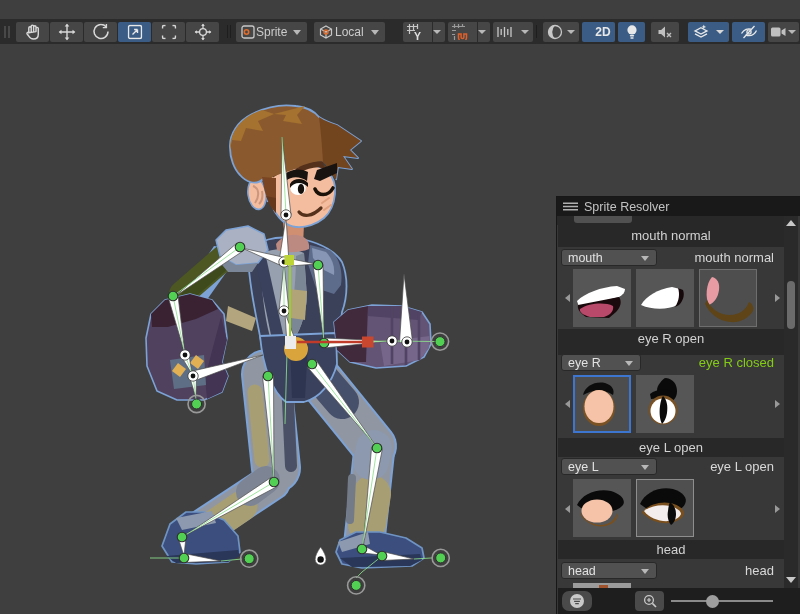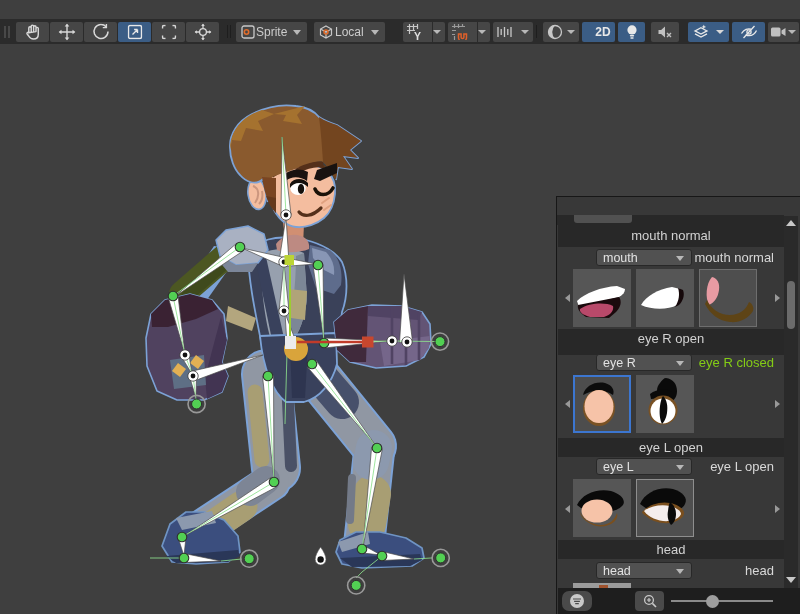--- a/index.html
+++ b/index.html
@@ -16,21 +16,21 @@
   .tbtn{position:absolute;top:3px;height:20px;background:#464646;border-radius:2px;}
   .tbtn.sel{background:#3b5d85;}
   .tbtn svg{position:absolute;left:50%;top:50%;transform:translate(-50%,-50%);}
   .sep{position:absolute;top:6px;width:1px;height:13px;background:#1e1e1e;}
   .ddtext{font-size:12px;color:#cccccc;}
   
   #panel{position:absolute;left:556px;top:196px;width:244px;height:418px;background:#383838;border-left:1px solid #171717;border-top:1px solid #171717;box-sizing:border-box;}
   #ptitle{position:absolute;left:0;top:0;width:243px;height:19px;background:#191919;}
   #ptitle .t{position:absolute;left:27px;top:3px;font-size:12.5px;color:#c2c2c2;}
   .hdr{position:absolute;left:1px;width:226px;background:#282828;color:#d2d2d2;font-size:13px;text-align:center;}
-  .drop{position:absolute;background:#515151;border:1px solid #282828;border-radius:3px;box-sizing:border-box;color:#e2e2e2;font-size:12.5px;margin-left:35px;}
+  .drop{position:absolute;background:#515151;border:1px solid #282828;border-radius:3px;box-sizing:border-box;color:#e2e2e2;font-size:12.5px;}
   .drop .dt{position:absolute;left:6px;top:1px;}
   .drop .da{position:absolute;right:7px;top:6px;width:0;height:0;border-left:4.5px solid transparent;border-right:4.5px solid transparent;border-top:5px solid #b8b8b8;}
   .rname{position:absolute;font-size:13px;color:#d8d8d8;text-align:right;}
   .thumb{position:absolute;width:58px;height:58px;background:#565656;box-sizing:border-box;}
   .arrowL{position:absolute;width:0;height:0;border-top:4px solid transparent;border-bottom:4px solid transparent;border-right:5px solid #999;}
   .arrowR{position:absolute;width:0;height:0;border-top:4px solid transparent;border-bottom:4px solid transparent;border-left:5px solid #999;}
   #pscroll{position:absolute;right:2px;top:19px;width:14px;height:372px;background:#2a2a2a;}
   #pthumb{position:absolute;left:2.5px;top:65px;width:8px;height:48px;background:#6b6b6b;border-radius:4px;}
   #pbottom{position:absolute;left:1px;top:391px;width:242px;height:26px;background:#1e1e1e;}
   .pbtn{position:absolute;top:3px;height:20px;background:#4a4a4a;border-radius:5px;}
@@ -402,21 +402,21 @@
     <div class="thumb" style="left:142px;top:72px;background:#4e4e4e;border:1px solid #6e6e6e;">
       <svg width="56" height="56" viewBox="0 0 56 56">
         <path d="M12 7 C17 8 20 13 19 20 C18 27 15 32 9 35 C5 28 6 13 12 7 Z" fill="#e89ba3"></path>
         <path d="M7 30 C11 39 20 45 30 45 C39 45 46 40 49 32 C53 34 54 38 53 41 C48 49 39 53 30 52 C19 51 10 44 5 34 Z" fill="#5e4416"></path>
       </svg>
     </div>
     <div class="arrowL" style="left:8px;top:97px;"></div>
     <div class="arrowR" style="left:218px;top:97px;"></div>
 
     <div class="hdr" style="top:132px;height:26px;line-height:19px;">eye R open</div>
-    <div class="drop" style="left:4px;top:157px;width:96px;height:17px;">
+    <div class="drop" style="left:4px;top:157px;width:80px;height:17px;">
         <div class="dt">eye R</div>
         <div class="da"></div>
       </div>
     <div class="rname" style="left:100px;top:158px;width:117px;color:#84cc16;">eye R closed</div>
     <div class="thumb" style="left:16px;top:178px;background:#4d4d4d;border:2px solid #3c76d0;">
       <svg width="54" height="54" viewBox="0 0 54 54">
         <path d="M8 18 C10 9 20 4 30 6 C37 8 40 13 38 18 C29 12 17 13 8 18 Z" fill="#0c0c0c"></path>
         <ellipse cx="24" cy="31" rx="16" ry="18" fill="#7a5224"></ellipse>
         <ellipse cx="24" cy="29.5" rx="14.5" ry="16.5" fill="#f6c3a8"></ellipse>
       </svg>
@@ -458,20 +458,28 @@
     <div class="arrowR" style="left:218px;top:308px;"></div>
 
     <div class="hdr" style="top:343px;height:19px;line-height:19px;">head</div>
     <div class="drop" style="left:4px;top:365px;width:96px;height:17px;">
         <div class="dt">head</div>
         <div class="da"></div>
       </div>
     <div class="rname" style="left:100px;top:366px;width:117px;">head</div>
     <div class="abs" style="left:16px;top:386px;width:58px;height:5px;background:#9b9b9b;">
       <div class="abs" style="left:26px;top:2px;width:9px;height:3px;background:#a0522d;"></div>
+    </div>
+    <div id="ptitle">
+      <svg class="abs" style="left:6px;top:5px" width="15" height="9" viewBox="0 0 15 9">
+        <g stroke="#b0b0b0" stroke-width="1.4">
+            <path d="M0 1.2 H15 M0 4.5 H15 M0 7.8 H15"></path>
+          </g>
+      </svg>
+      <div class="t">Sprite Resolver</div>
     </div>
     <div id="pscroll">
       <div id="pthumb"></div>
       <div class="abs" style="left:2px;top:4px;width:0;height:0;border-left:5px solid transparent;border-right:5px solid transparent;border-bottom:6px solid #c8c8c8;"></div>
       <div class="abs" style="left:2px;top:361px;width:0;height:0;border-left:5px solid transparent;border-right:5px solid transparent;border-top:6px solid #c8c8c8;"></div>
     </div>
     <div id="pbottom">
       <div class="pbtn" style="left:4px;width:30px;border-radius:7px;">
         <svg class="abs" style="left:50%;top:50%;transform:translate(-50%,-50%);" width="15" height="15" viewBox="0 0 15 15">
           <circle cx="7.5" cy="7.5" r="7" fill="#c9c9c9"></circle>

